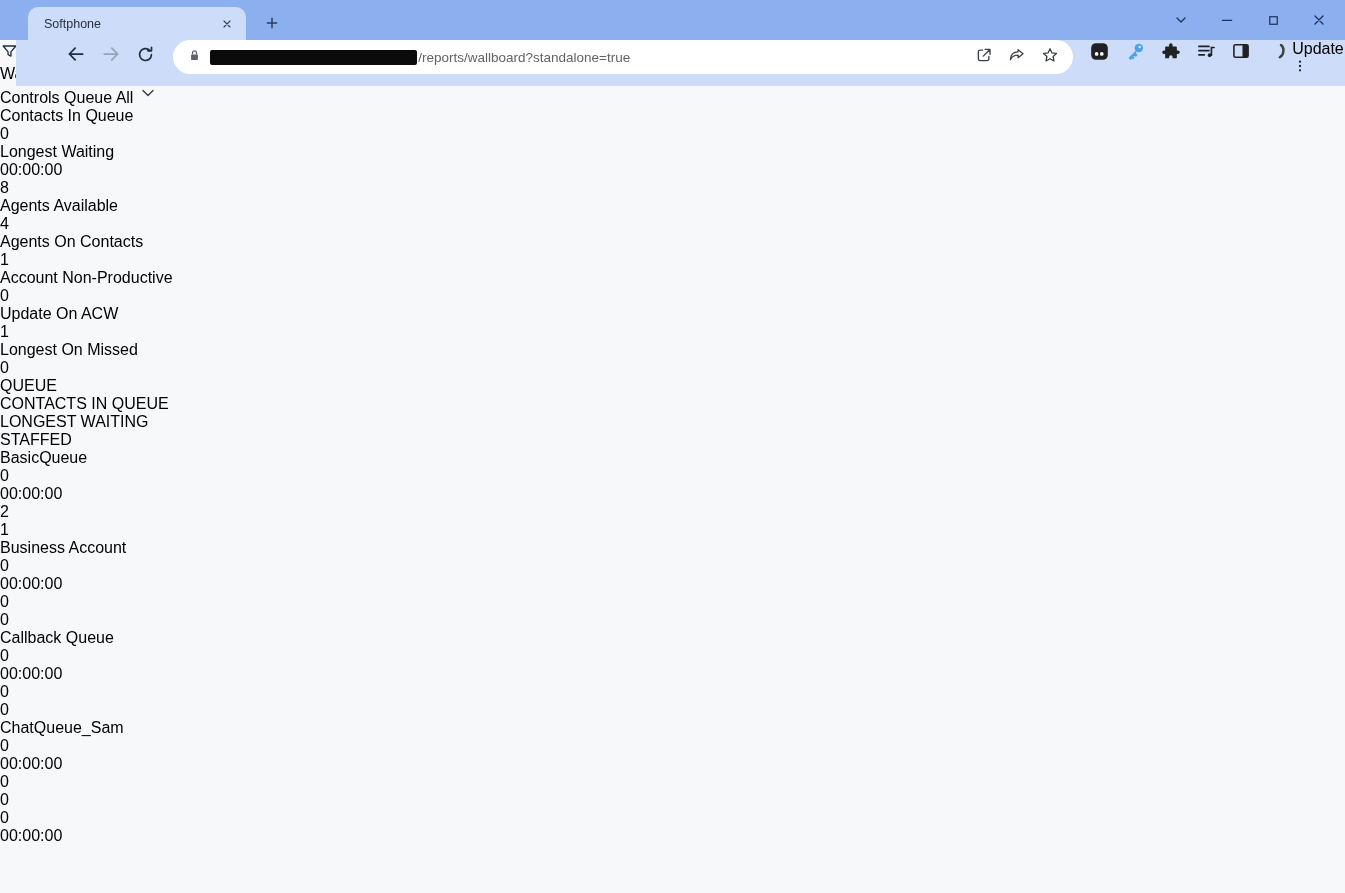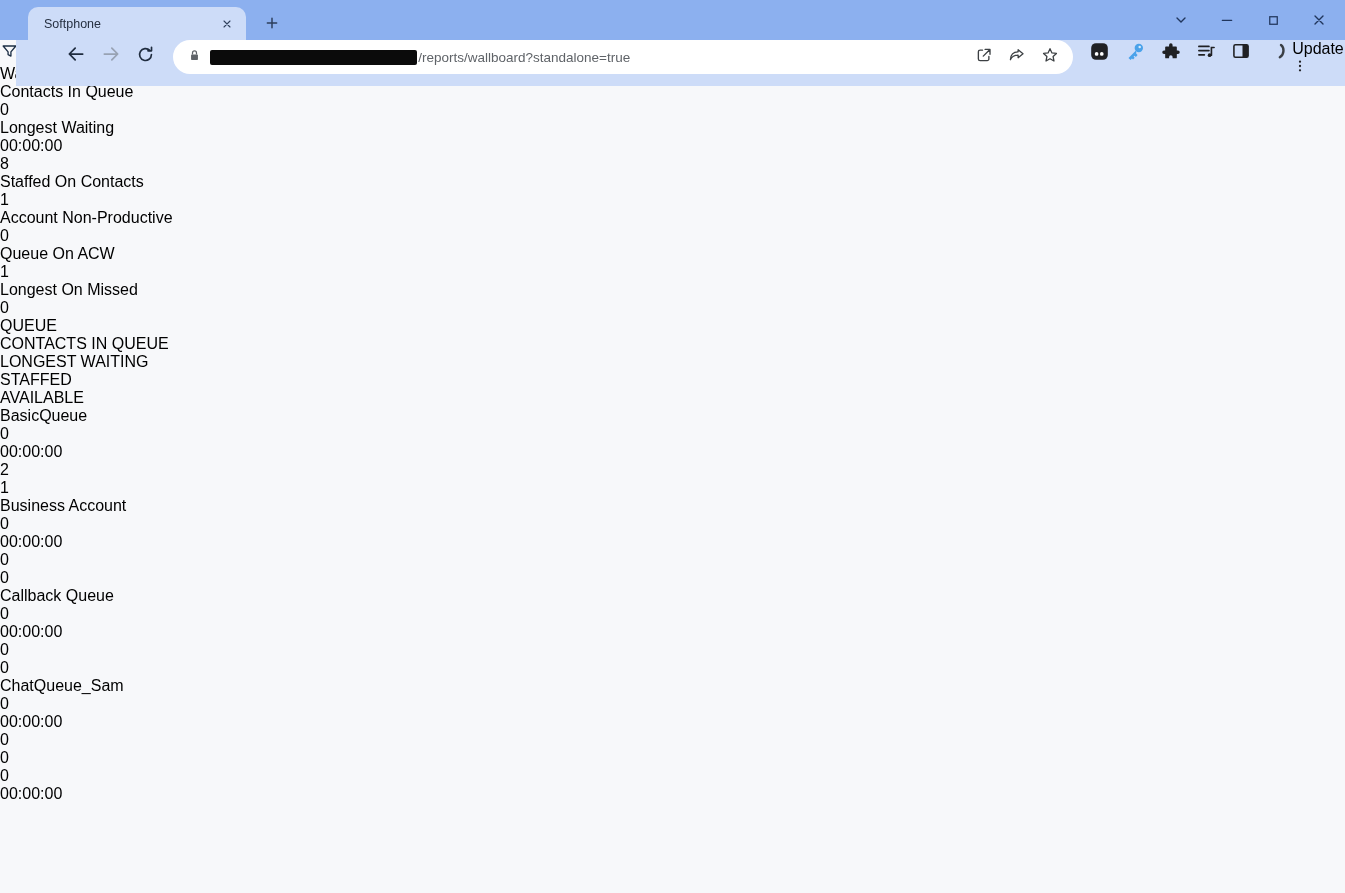--- a/index.html
+++ b/index.html
@@ -266,58 +266,71 @@
             </svg>
         </span>
       </div>
 
       <div class="tabbar">
         <span class="vtab active">Wallboard</span>
         <span class="vtab inactive">Service Level</span>
         <span class="vtab-divider"></span>
       </div>
 
+      <div class="controlsbar">
+        <span class="controls-label">Controls</span>
+        <span class="filter-label">Queue</span>
+        <span class="filter-value">All</span>
+        <span class="controls-chevron">
+          <svg width="20" height="20" viewBox="0 0 24 24">
+              <path d="M6 9l6 6 6-6" fill="none" stroke="#3c4858" stroke-width="1.9" stroke-linecap="round" stroke-linejoin="round"></path>
+            </svg>
+        </span>
+      </div>
 
       <div class="kpi-grid" id="kpi-grid">
           <div class="kpi-card">
     <div class="kpi-label">Contacts In Queue</div>
     <div class="kpi-value">0</div>
   </div>
           <div class="kpi-card">
     <div class="kpi-label">Longest Waiting</div>
     <div class="kpi-value small">00:00:00</div>
   </div>
           <div class="kpi-card">
     <div class="kpi-value">8</div>
   </div>
           <div class="kpi-card">
-    <div class="kpi-label">Staffed On Contacts</div>
+    <div class="kpi-label">Agents Available</div>
+    <div class="kpi-value">4</div>
+  </div>
+          <div class="kpi-card">
+    <div class="kpi-label">Agents On Contacts</div>
     <div class="kpi-value">1</div>
   </div>
           <div class="kpi-card">
     <div class="kpi-label">Account Non-Productive</div>
     <div class="kpi-value">0</div>
   </div>
           <div class="kpi-card">
-    <div class="kpi-label">Queue On ACW</div>
+    <div class="kpi-label">Update On ACW</div>
     <div class="kpi-value">1</div>
   </div>
           <div class="kpi-card">
     <div class="kpi-label">Longest On Missed</div>
     <div class="kpi-value">0</div>
   </div>
         </div>
 
       <div class="table-card">
         <div class="thead" id="table-head">
             <div class="th">QUEUE</div>
             <div class="th">CONTACTS IN QUEUE</div>
             <div class="th">LONGEST WAITING</div>
             <div class="th">STAFFED</div>
-            <div class="th">AVAILABLE</div>
           </div>
         <div id="table-body">
             <div class="tr row-light">
     <div class="td">BasicQueue</div>
     <div class="td">0</div>
     <div class="td">00:00:00</div>
     <div class="td">2</div>
     <div class="td">1</div>
   </div>
             <div class="tr row-dark">

